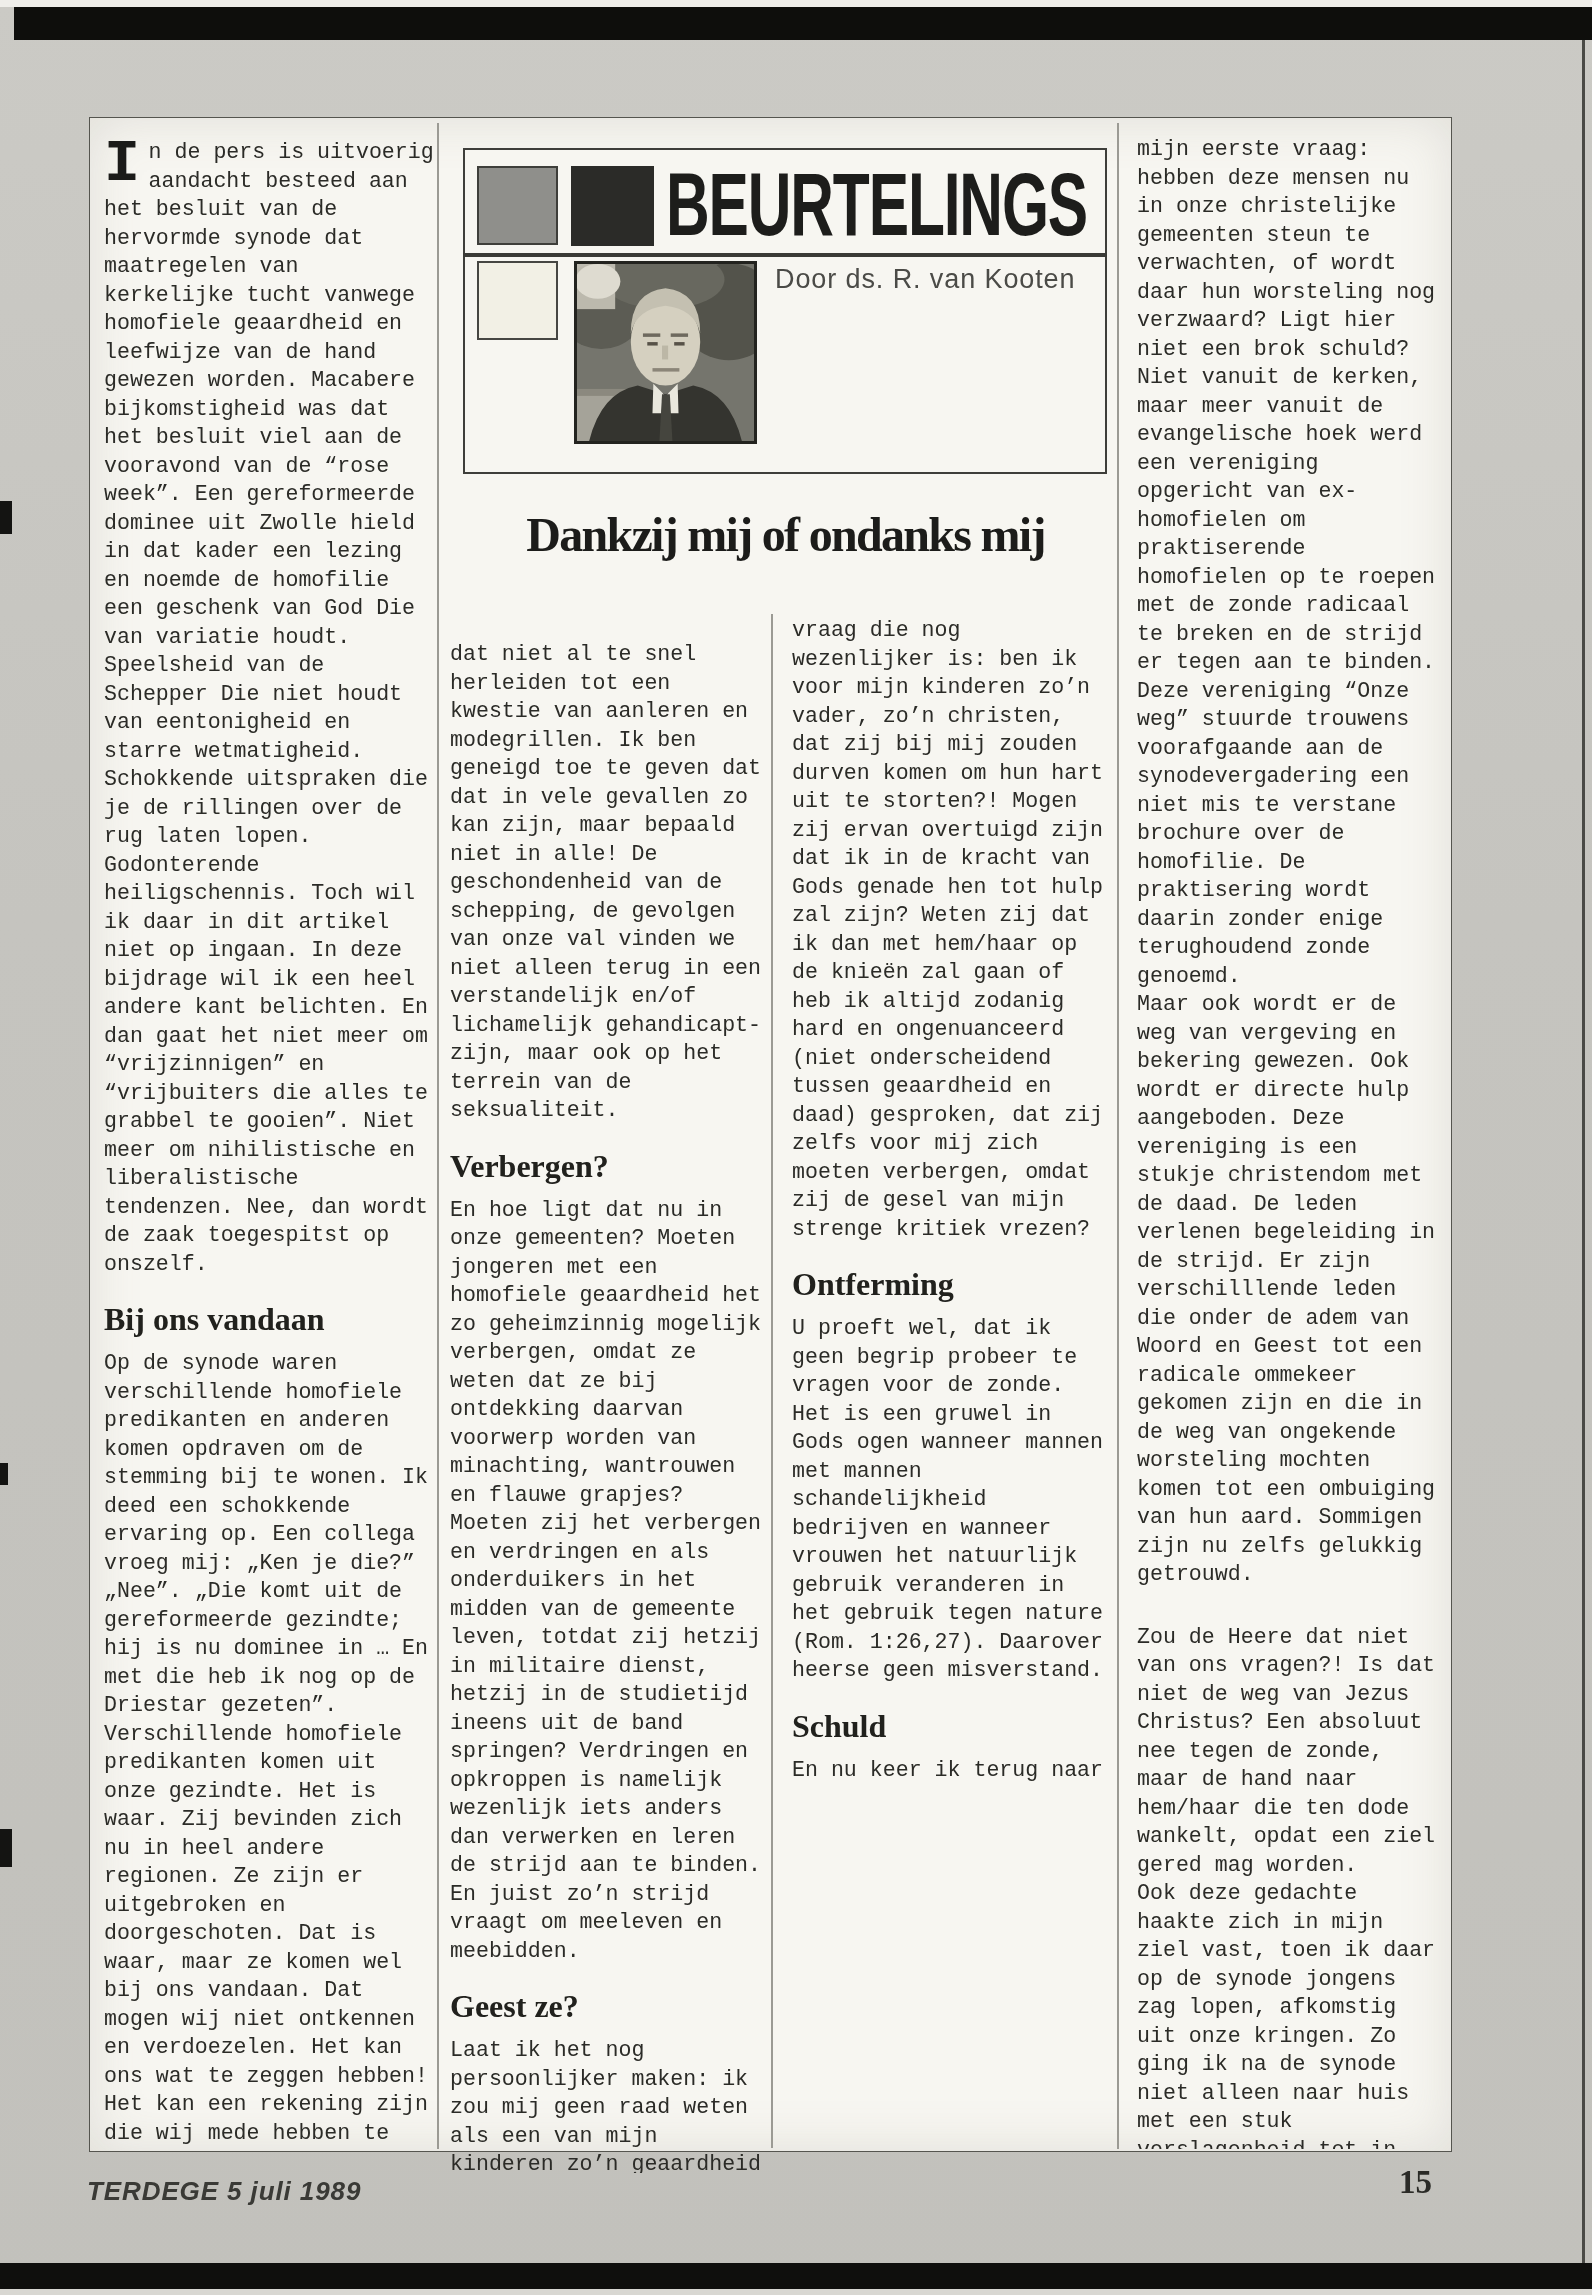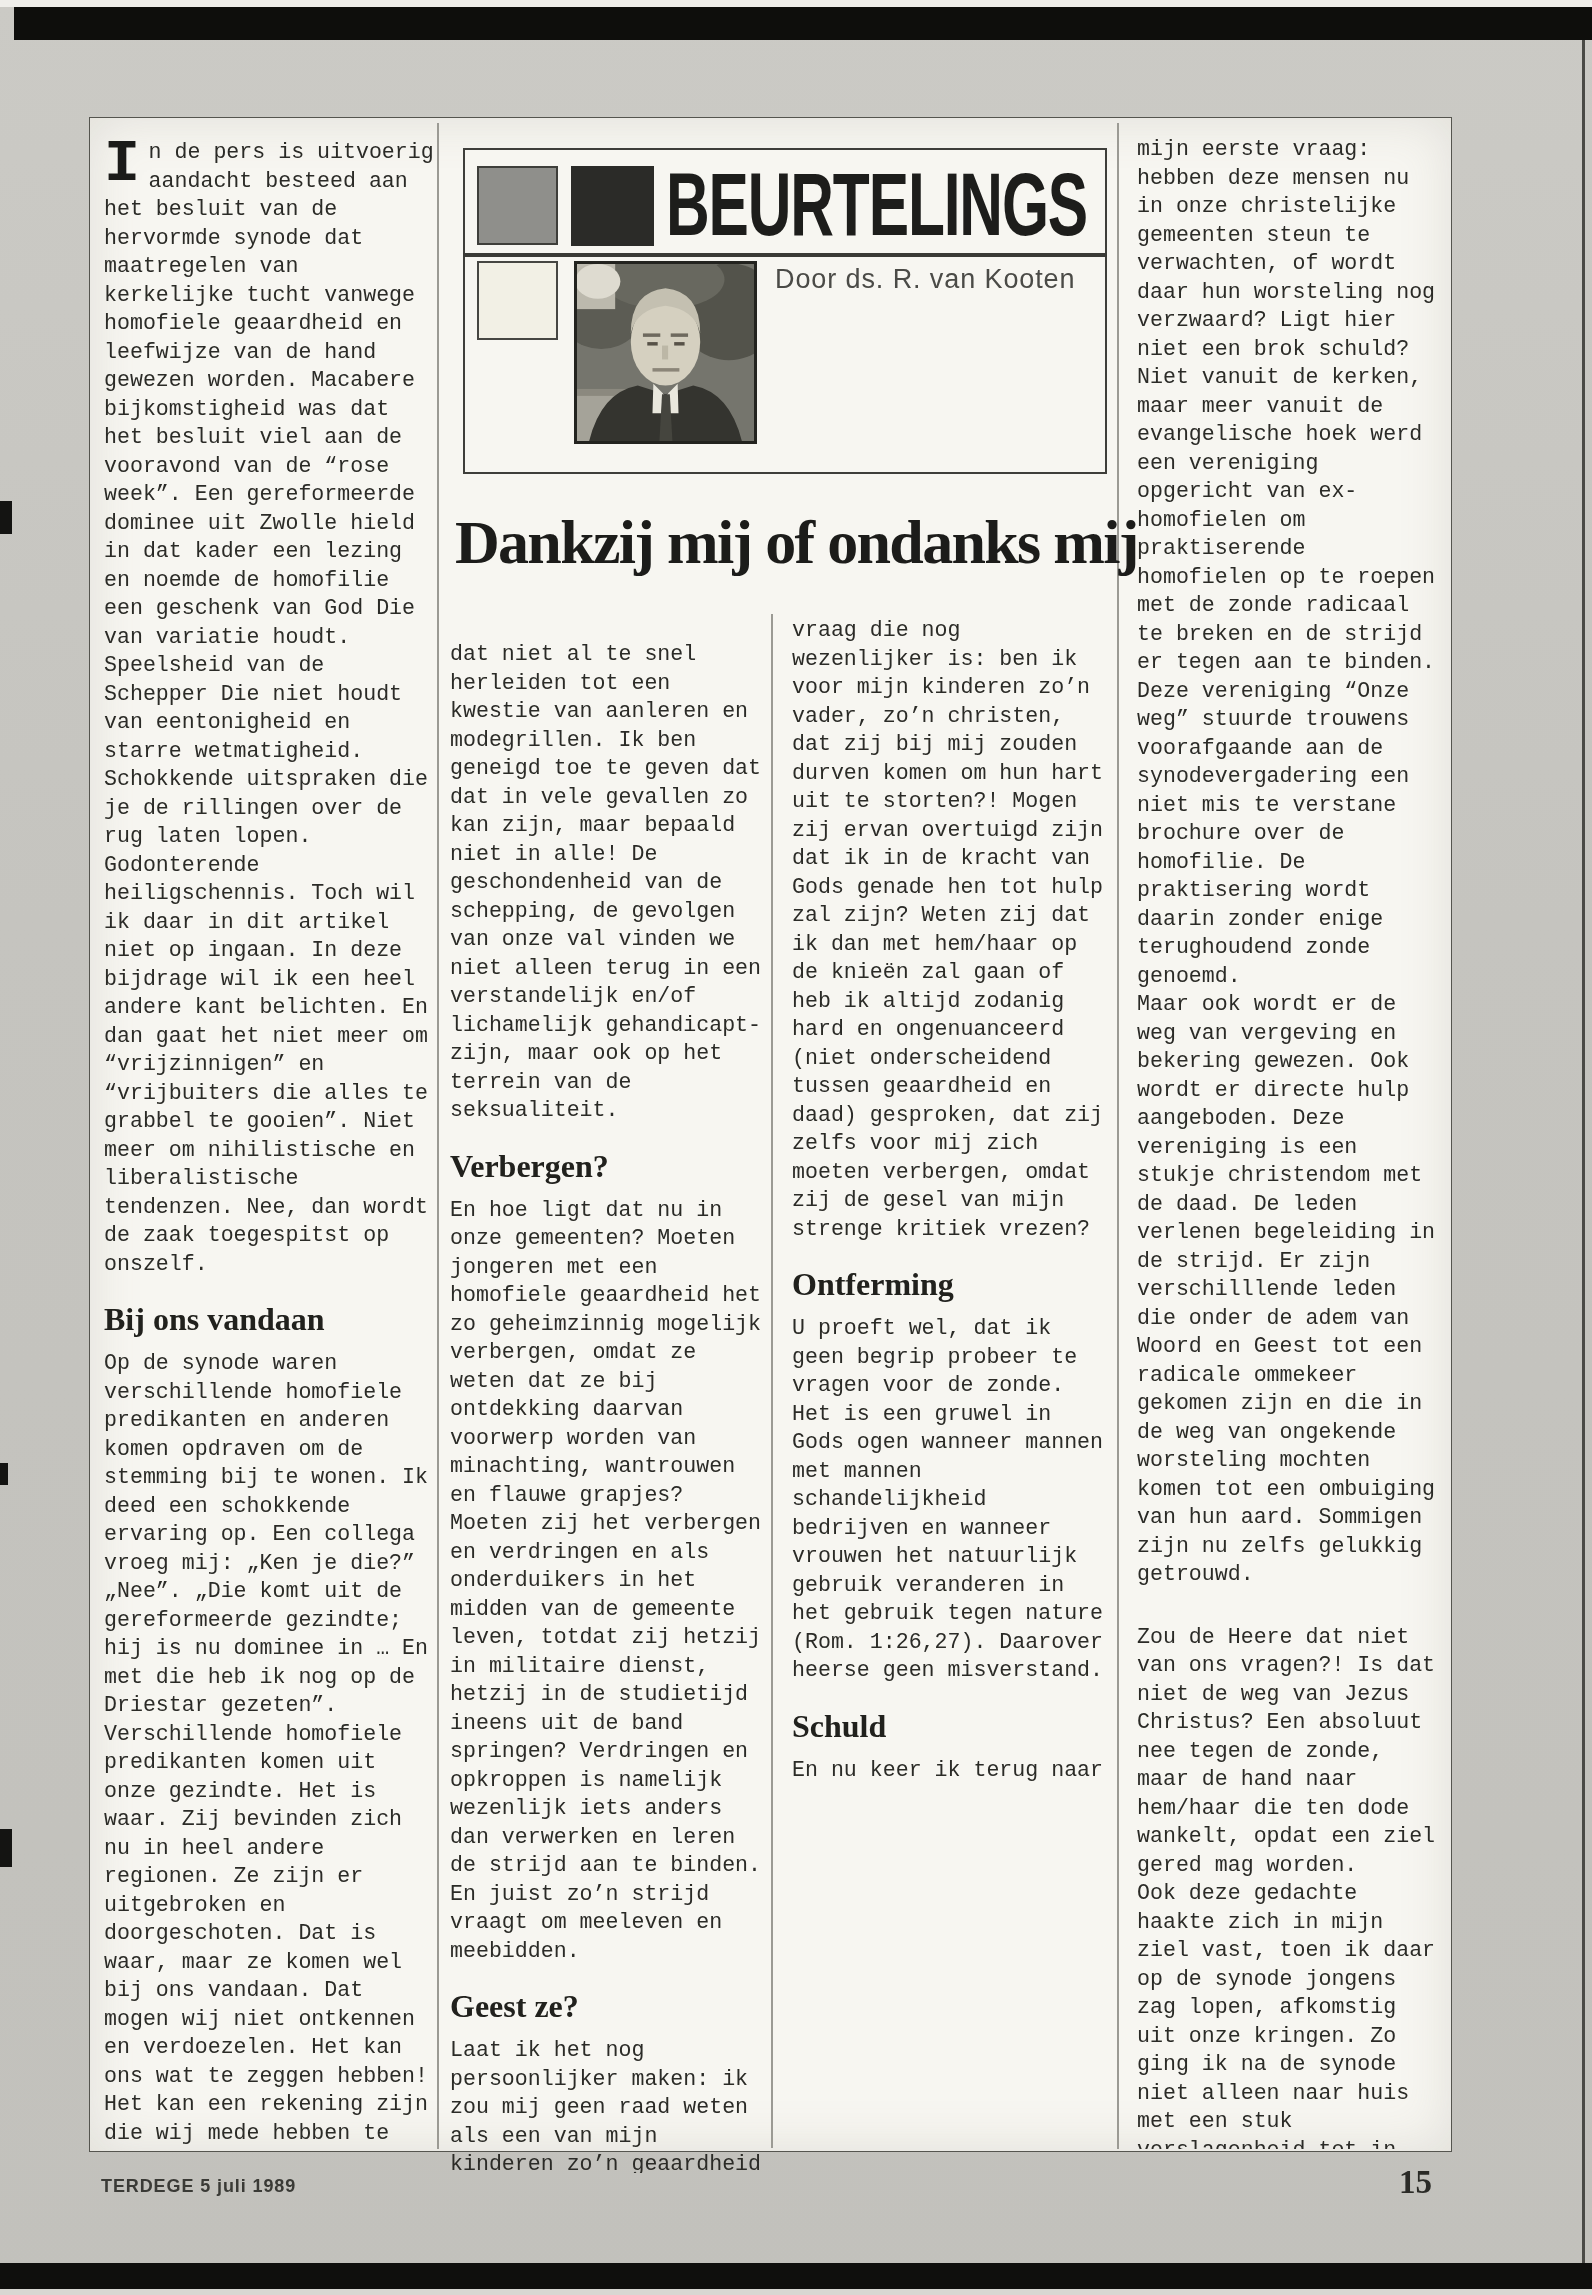--- a/index.html
+++ b/index.html
@@ -55,42 +55,42 @@
   }
   .photo{
     position:absolute;left:574px;top:261px;width:183px;height:183px;
     border:3.5px solid #23231f;box-sizing:border-box;background:#70706a;overflow:hidden;
   }
   .photo svg{display:block;width:100%;height:100%;}
 
   
   .title{
     position:absolute;left:455px;top:507px;width:661px;
-    font-weight:bold;font-size:62px;letter-spacing:-1.7px;color:#1c1c1a;text-align:center;white-space:nowrap;
+    font-weight:bold;font-size:48px;letter-spacing:-1.7px;color:#1c1c1a;text-align:center;white-space:nowrap;
   }
 
   
   .col{position:absolute;color:#2b2b27;font-size:21.6px;line-height:28.5px;overflow:hidden;text-align:left;}
   .col p{margin:0;font-family:Liberation Mono, monospace;}
   .col p.gap{margin-top:34px;}
   .col h2{font-size:32px;line-height:35px;margin:24px 0 12px 0;color:#21211d;letter-spacing:0;}
   .col-1{left:104px;top:138px;width:331px;height:2011px;}
   .col-2{left:450px;top:640px;width:312px;height:1533px;}
   .col-3{left:792px;top:616px;width:312px;height:1533px;}
   .col-4{left:1137px;top:135px;width:304px;height:2014px;}
   p.dropcap::first-letter{
     float:left;font-size:60px;line-height:48px;font-weight:bold;
     padding:1.7px 8.6px 0 0;color:#1b1b19;
   }
 
   
   .footer-left{
-    position:absolute;left:101px;top:2176px;
-    font-family:"Liberation Sans",sans-serif;font-weight:bold;font-size:18px;
-    color:#3a3a36;letter-spacing:0.9px;
+    position:absolute;left:87px;top:2176px;
+    font-family:"Liberation Sans",sans-serif;font-weight:bold;font-size:26px;
+    color:#3a3a36;letter-spacing:0.9px;font-style:italic;
   }
   .pagenum{
     position:absolute;left:1381px;top:2164px;width:69px;text-align:center;
     font-weight:bold;font-size:33px;color:#2a2a26;
   }
 </style>
 </head>
 <body>
 
 <div id="screen">

